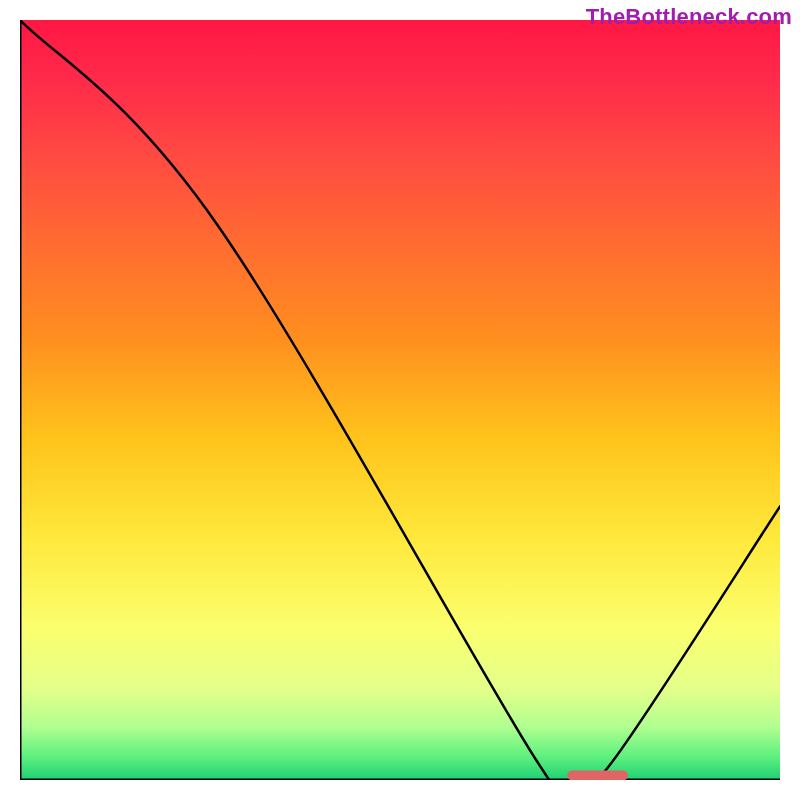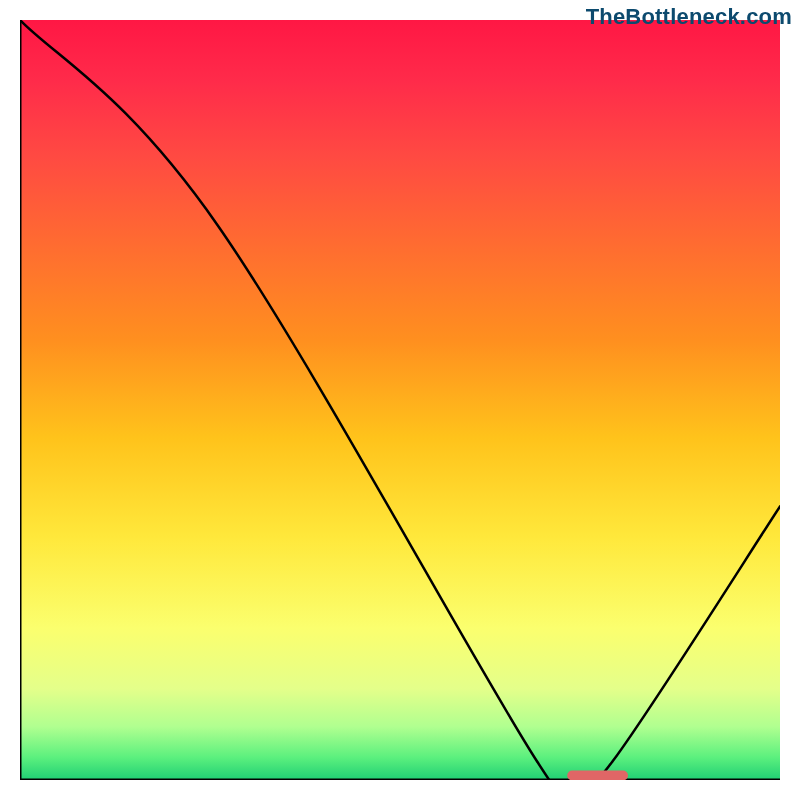--- a/index.html
+++ b/index.html
@@ -11,21 +11,21 @@
     font-family: Arial, Helvetica, sans-serif;
     overflow: hidden;
     position: relative;
   }
   .watermark {
     position: absolute;
     top: 4px;
     right: 8px;
     font-size: 22px;
     font-weight: 600;
-    color: #0c4a6e;
+    color: #a21caf;
     letter-spacing: 0.2px;
     z-index: 50;
   }
   .chart-wrap {
     position: absolute;
     left: 20px;
     top: 20px;
     width: 760px;
     height: 760px;
   }

